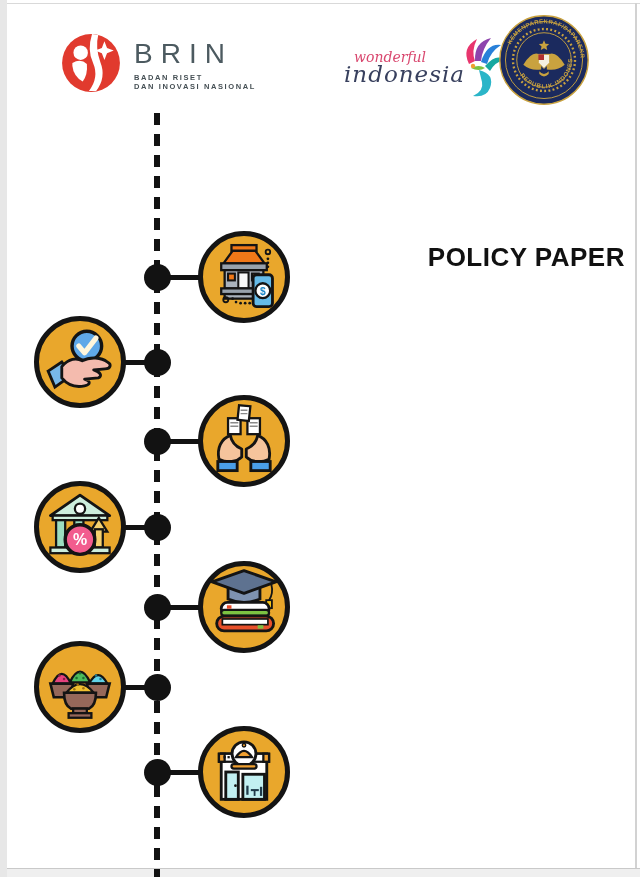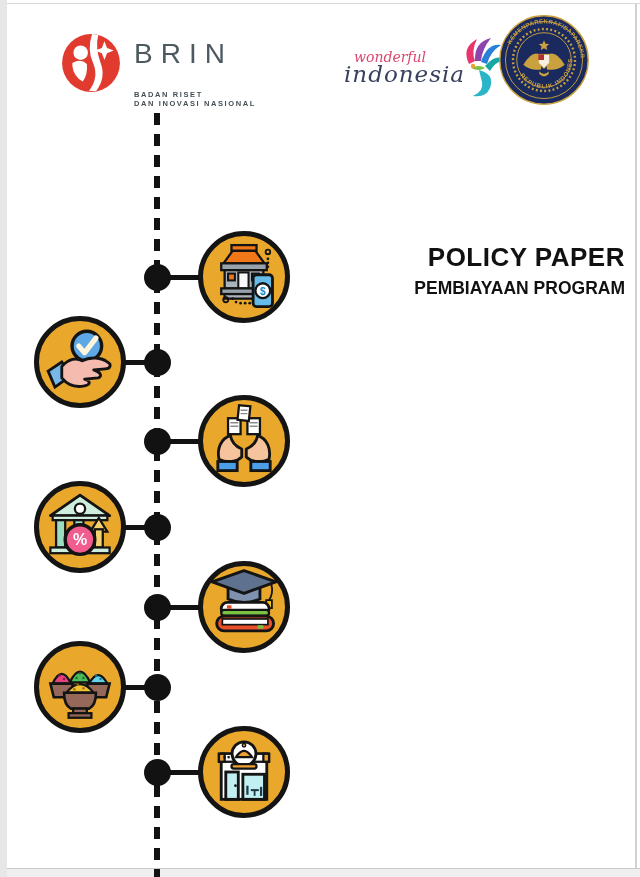--- a/index.html
+++ b/index.html
@@ -9,21 +9,21 @@
   .edge-left{position:absolute;left:0;top:0;width:7px;height:877px;background:#e7e7e7;}
   .edge-top{position:absolute;left:7px;top:3px;width:633px;height:1px;background:#d9d9d9;}
   .edge-right{position:absolute;left:635px;top:3px;width:2px;height:866px;background:#d2d2d2;}
   .edge-bottom{position:absolute;left:7px;top:868px;width:633px;height:9px;background:#efefef;border-top:1px solid #c9c9c9;}
 
   
   .brin{position:absolute;left:60px;top:32px;display:flex;align-items:flex-start;}
   .brin-mark{width:62px;height:62px;}
   .brin-text{margin-left:12px;padding-top:8px;}
   .brin-name{font-size:28px;font-weight:500;letter-spacing:8px;color:#4c5a60;line-height:28px;}
-  .brin-sub{font-size:7.5px;font-weight:bold;letter-spacing:1.6px;color:#454f54;line-height:9px;margin-top:22px;}
+  .brin-sub{font-size:7.5px;font-weight:bold;letter-spacing:1.6px;color:#454f54;line-height:9px;margin-top:5px;}
 
   .wi{position:absolute;left:344px;top:36px;display:flex;align-items:center;}
   .wi-text{text-align:left;font-family:"DejaVu Serif","Liberation Serif",serif;font-style:italic;}
   .wi-line1{font-size:14px;color:#d9486f;line-height:14px;margin-left:10px;}
   .wi-line2{font-size:23px;color:#38405e;line-height:21px;letter-spacing:1px;}
   .wi-bird{width:48px;height:62px;margin-left:-6px;}
 
   .seal{position:absolute;left:497px;top:13px;width:94px;height:94px;}
 
   
@@ -101,21 +101,20 @@
     <path d="M50,29 l1.6,3.6 3.9,0.4 -2.9,2.6 0.8,3.8 -3.4,-2 -3.4,2 0.8,-3.8 -2.9,-2.6 3.9,-0.4 Z" fill="#c9a23f"></path>
     <path d="M28,55 Q38,38 47,45 L47,60 Q36,62 28,55 Z" fill="#c9a23f"></path>
     <path d="M72,55 Q62,38 53,45 L53,60 Q64,62 72,55 Z" fill="#c9a23f"></path>
     <path d="M44,44 h12 v9 l-6,6 -6,-6 Z" fill="#f5f0e0" stroke="#c9a23f" stroke-width="1"></path>
     <path d="M44,44 h6 v6 h-6 Z" fill="#b03030"></path>
     <path d="M45,62 Q50,68 55,62 L55,65 Q50,70 45,65 Z" fill="#c9a23f"></path>
   </svg>
 
   <div class="title-block">
     <div class="title-main">POLICY PAPER</div>
-    <div class="title-sub">PEMBIAYAAN PROGRAM</div>
   </div>
 
   <div class="dash-line"></div>
 
   <div class="connector" style="left:157px;top:274.5px;width:46px;"></div>
   <div class="connector" style="left:111px;top:359.5px;width:46px;"></div>
   <div class="connector" style="left:157px;top:438.5px;width:46px;"></div>
   <div class="connector" style="left:111px;top:524.5px;width:46px;"></div>
   <div class="connector" style="left:157px;top:604.5px;width:46px;"></div>
   <div class="connector" style="left:111px;top:684.5px;width:46px;"></div>

